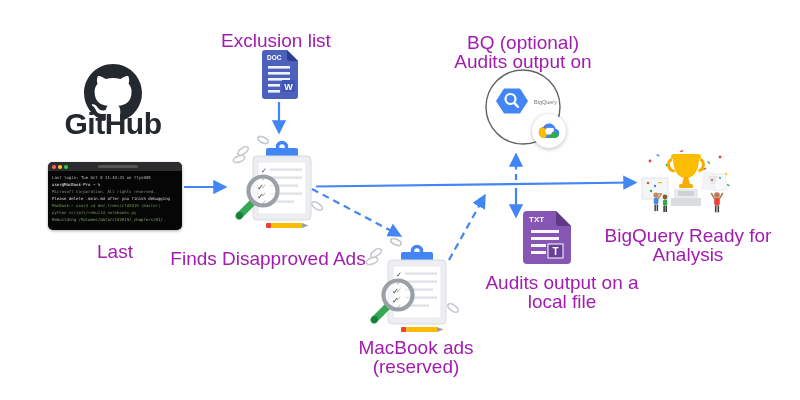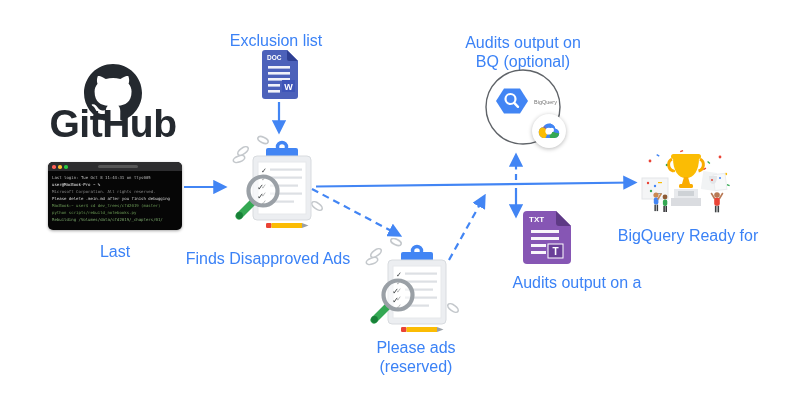--- a/index.html
+++ b/index.html
@@ -1,22 +1,22 @@
 <!DOCTYPE html>
 <html><head>
 <meta charset="utf-8">
 <style>
   html,body{margin:0;padding:0;background:#fff;}
   .canvas{position:relative;width:800px;height:400px;background:#fff;overflow:hidden;
           font-family:"Liberation Sans", sans-serif;}
-  .lbl{position:absolute;transform:translateX(-50%);font-size:16px;color:#3b82f6;
+  .lbl{position:absolute;transform:translateX(-50%);font-size:19px;color:#a21caf;
        text-align:center;line-height:19px;white-space:nowrap;}
   .abs{position:absolute;}
   
-  .gh-word{font-weight:700;font-size:39px;color:#24292f;letter-spacing:-0.5px;}
+  .gh-word{font-weight:700;font-size:30px;color:#24292f;letter-spacing:-0.5px;}
   
   .term{position:absolute;left:48px;top:162px;width:134px;height:68px;border-radius:5px;
         background:#060606;box-shadow:0 1px 3px rgba(0,0,0,.35);overflow:hidden;}
   .term-bar{height:9px;background:#2d2d2f;position:relative;}
   .term-bar .dot{position:absolute;top:3px;width:3.5px;height:3.5px;border-radius:50%;}
   .d1{left:4px;background:#ff5f57;} .d2{left:10px;background:#febc2e;} .d3{left:16px;background:#28c840;}
   .term-bar .pill{position:absolute;left:50px;top:3px;width:40px;height:3px;border-radius:2px;background:#555;}
   .term-body{padding:3px 4px;}
   .tl{font-family:"DejaVu Sans Mono", monospace;font-size:4px;line-height:7px;
       white-space:nowrap;overflow:hidden;color:#bdbdbd;}
@@ -144,27 +144,27 @@
       <text x="29" y="56" font-size="8.5" font-weight="bold" fill="#3c4043" font-family="DejaVu Sans, sans-serif">✓</text>
       <text x="29" y="65" font-size="8.5" font-weight="bold" fill="#3c4043" font-family="DejaVu Sans, sans-serif">✓</text>
     </g>
     <g>
       <rect x="38" y="89" width="5.5" height="5" rx="1.2" fill="#EA4335"></rect>
       <rect x="43.5" y="89" width="30.5" height="5" fill="#FBBC04"></rect>
       <polygon points="74,89 80.5,91.5 74,94" fill="#9aa0a6"></polygon>
     </g>
   </svg>
   <div class="lbl" style="left:416px;top:338px;">
-    <div>Please ads</div>
+    <div>MacBook ads</div>
     <div>(reserved)</div>
   </div>
 
   <div class="lbl" style="left:523px;top:33px;">
+    <div>BQ (optional)</div>
     <div>Audits output on</div>
-    <div>BQ (optional)</div>
   </div>
   <svg class="abs" style="left:482px;top:66px;" width="90" height="90" viewBox="0 0 90 90">
     <circle cx="41" cy="41" r="37" fill="none" stroke="#5f6368" stroke-width="1.4"></circle>
     <polygon points="22,22.5 38,22.5 46,35 38,47.5 22,47.5 14,35" fill="#4285F4"></polygon>
     <circle cx="28.5" cy="33" r="5" fill="none" stroke="#fff" stroke-width="2.2"></circle>
     <line x1="32.2" y1="36.8" x2="36" y2="40.8" stroke="#fff" stroke-width="2.4" stroke-linecap="round"></line>
     <text x="52" y="37.5" font-size="5.5" fill="#757575" font-family="Liberation Sans, sans-serif">BigQuery</text>
   </svg>
   <div class="badge">
     <svg width="24" height="18" viewBox="0 0 24 18">
@@ -189,22 +189,23 @@
     <path d="M4,0 H33 L48,15 V49 a4,4 0 0 1 -4,4 H4 a4,4 0 0 1 -4,-4 V4 a4,4 0 0 1 4,-4 z" fill="#8656B4"></path>
     <path d="M33,0 L48,15 H36 a3,3 0 0 1 -3,-3 z" fill="#5E3A85"></path>
     <text x="6" y="11" font-size="8" font-weight="bold" fill="#fff" font-family="Liberation Sans, sans-serif">TXT</text>
     <rect x="8" y="19" width="28" height="3" fill="#fff" opacity=".95"></rect>
     <rect x="8" y="26" width="28" height="3" fill="#fff" opacity=".95"></rect>
     <rect x="8" y="33" width="15" height="3" fill="#fff" opacity=".95"></rect>
     <rect x="8" y="40" width="15" height="3" fill="#fff" opacity=".95"></rect>
     <rect x="25" y="33" width="15" height="14" fill="#6A3F99" stroke="#ffffff" stroke-width="1"></rect>
     <text x="32.5" y="44" font-size="10" font-weight="bold" fill="#fff" text-anchor="middle" font-family="Liberation Sans, sans-serif">T</text>
   </svg>
-  <div class="lbl" style="left:562px;top:273px;margin-left:15px;">
+  <div class="lbl" style="left:562px;top:273px;">
     <div>Audits output on a</div>
+    <div>local file</div>
   </div>
 
   <svg class="abs" style="left:640px;top:150px;" width="92" height="66" viewBox="0 0 92 66">
     <g>
       <circle cx="10" cy="11" r="1.4" fill="#EA4335"></circle>
       <rect x="17" y="4" width="3" height="1.3" fill="#4285F4" transform="rotate(30 17 4)"></rect>
       <circle cx="27" cy="15" r="1.3" fill="#34A853"></circle>
       <rect x="40" y="1" width="3" height="1.3" fill="#EA4335" transform="rotate(-20 40 1)"></rect>
       <circle cx="58" cy="6" r="1.3" fill="#4285F4"></circle>
       <rect x="68" y="11" width="3" height="1.3" fill="#34A853" transform="rotate(40 68 11)"></rect>
@@ -254,20 +255,21 @@
       <circle cx="77" cy="45" r="2.8" fill="#b97a56"></circle>
       <line x1="74.5" y1="48.5" x2="71.5" y2="43.5" stroke="#b97a56" stroke-width="1.6" stroke-linecap="round"></line>
       <line x1="79.5" y1="48.5" x2="82.5" y2="43.5" stroke="#b97a56" stroke-width="1.6" stroke-linecap="round"></line>
       <rect x="74.2" y="47.8" width="5.6" height="8" rx="2" fill="#EA4335"></rect>
       <rect x="74.9" y="55.8" width="1.6" height="6.5" fill="#3c4043"></rect>
       <rect x="77.5" y="55.8" width="1.6" height="6.5" fill="#3c4043"></rect>
     </g>
   </svg>
   <div class="lbl" style="left:688px;top:226px;">
     <div>BigQuery Ready for</div>
+    <div>Analysis</div>
   </div>
 
   <svg class="arrows" width="800" height="400" viewBox="0 0 800 400">
     <defs>
       <marker id="mh" viewBox="0 0 10 10" refX="7.5" refY="5" markerWidth="6.5" markerHeight="6.5" orient="auto-start-reverse">
         <path d="M0,0 L10,5 L0,10 z" fill="#4285F4"></path>
       </marker>
     </defs>
     <line x1="184" y1="187" x2="224" y2="187" stroke="#4285F4" stroke-width="2.2" marker-end="url(#mh)"></line>
     <line x1="279" y1="102" x2="279" y2="131" stroke="#4285F4" stroke-width="2.2" marker-end="url(#mh)"></line>

